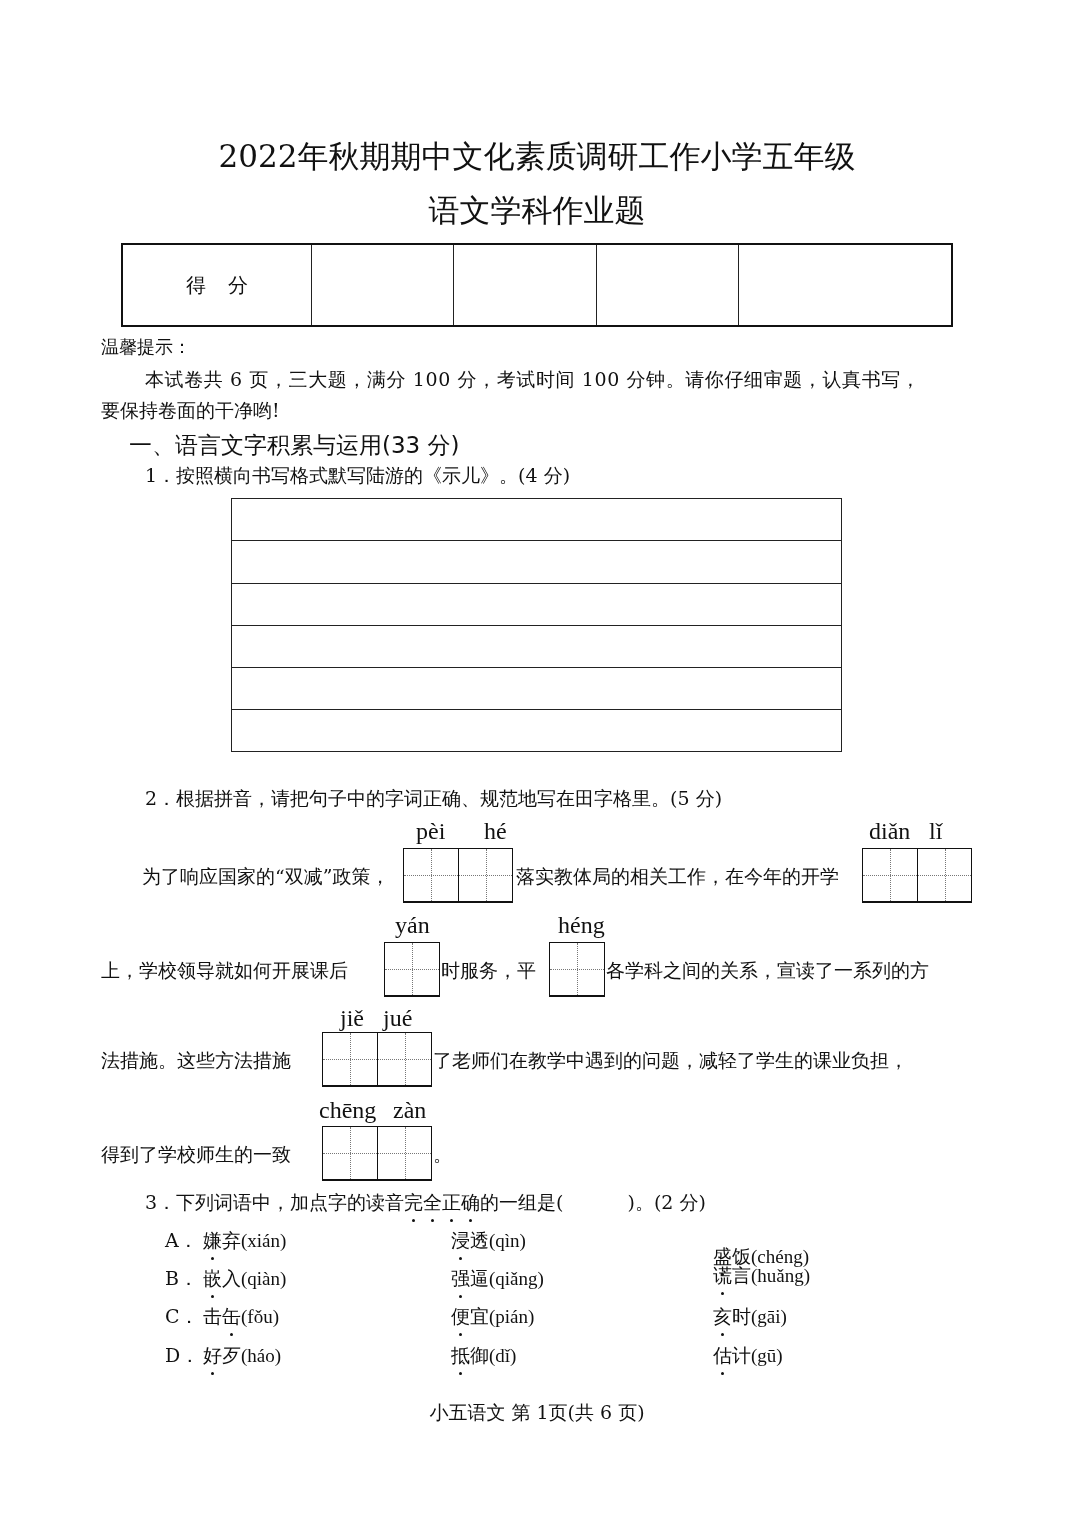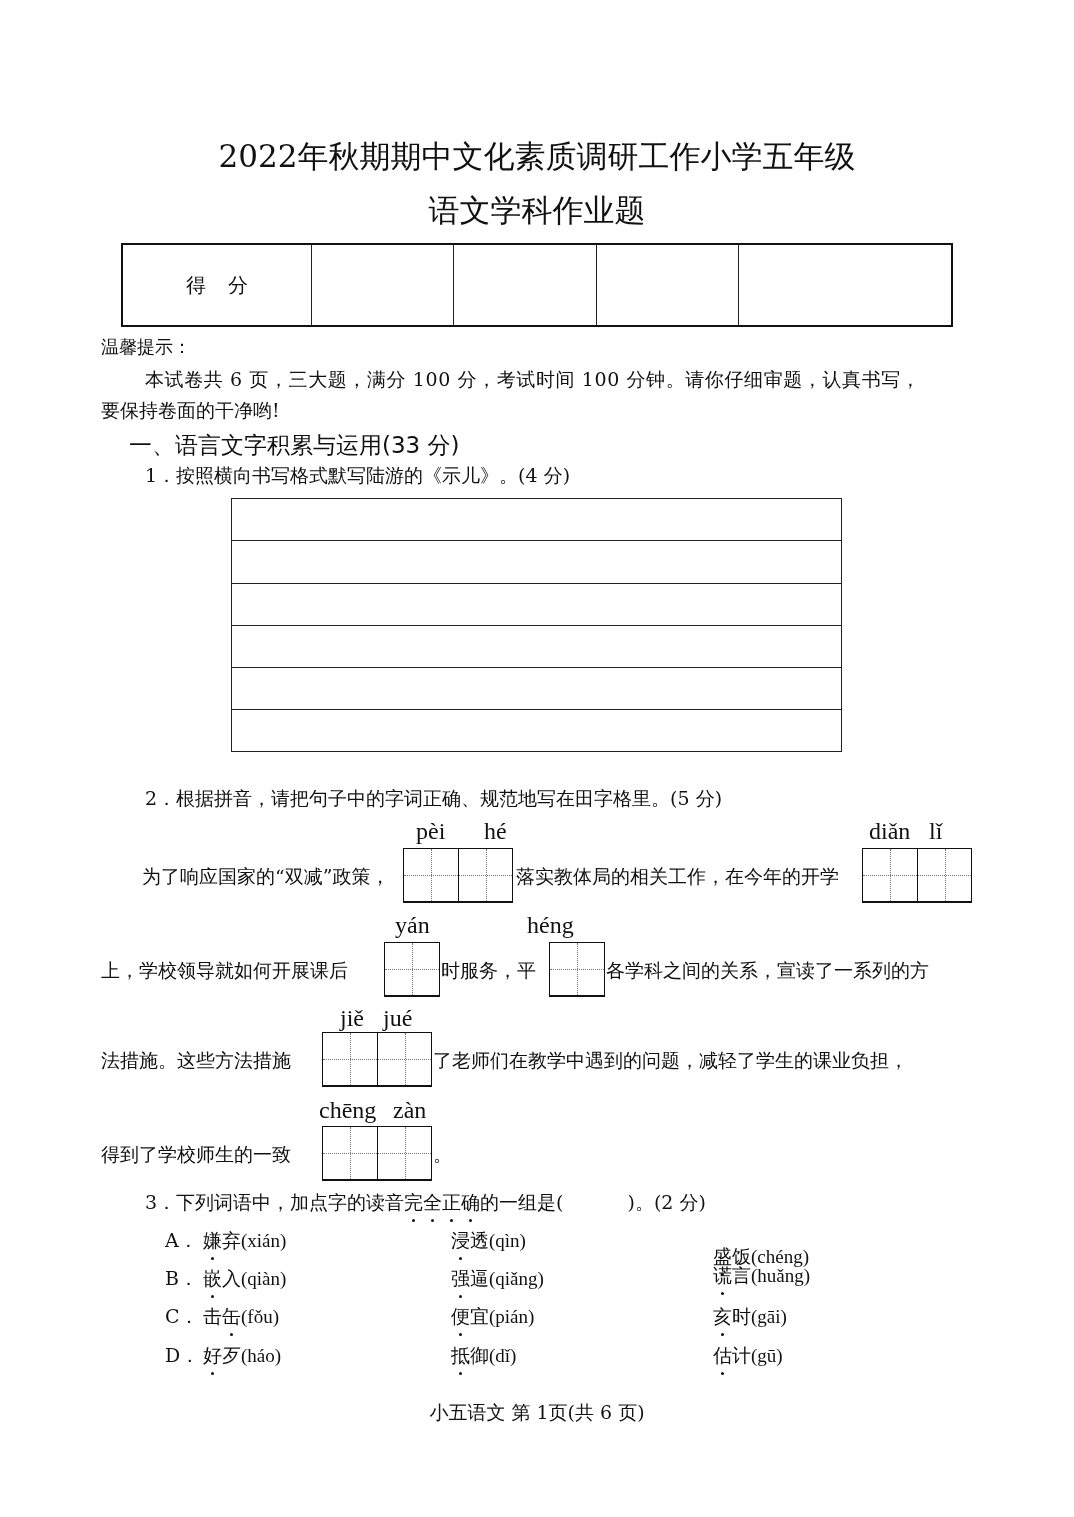--- a/index.html
+++ b/index.html
@@ -73,21 +73,21 @@
   <div class="cell"></div>
   <div class="cell"></div>
 </div>
 <div class="abs p" style="left:516px; top:864px;">落实教体局的相关工作，在今年的开学</div>
 <div class="grid" style="left:862px; top:848px; width:110px;">
   <div class="cell"></div>
   <div class="cell"></div>
 </div>
 
 <div class="abs py" style="left:395px; top:912px;">yán</div>
-<div class="abs py" style="left:527px; top:912px;">héng</div>
+<div class="abs py" style="left:558px; top:912px;">héng</div>
 <div class="abs p" style="left:101px; top:958px;">上，学校领导就如何开展课后</div>
 <div class="grid" style="left:384px; top:942px; width:56px;">
   <div class="cell"></div>
 </div>
 <div class="abs p" style="left:441px; top:958px;">时服务，平</div>
 <div class="grid" style="left:549px; top:942px; width:56px;">
   <div class="cell"></div>
 </div>
 <div class="abs p" style="left:606px; top:958px;">各学科之间的关系，宣读了一系列的方</div>
 

